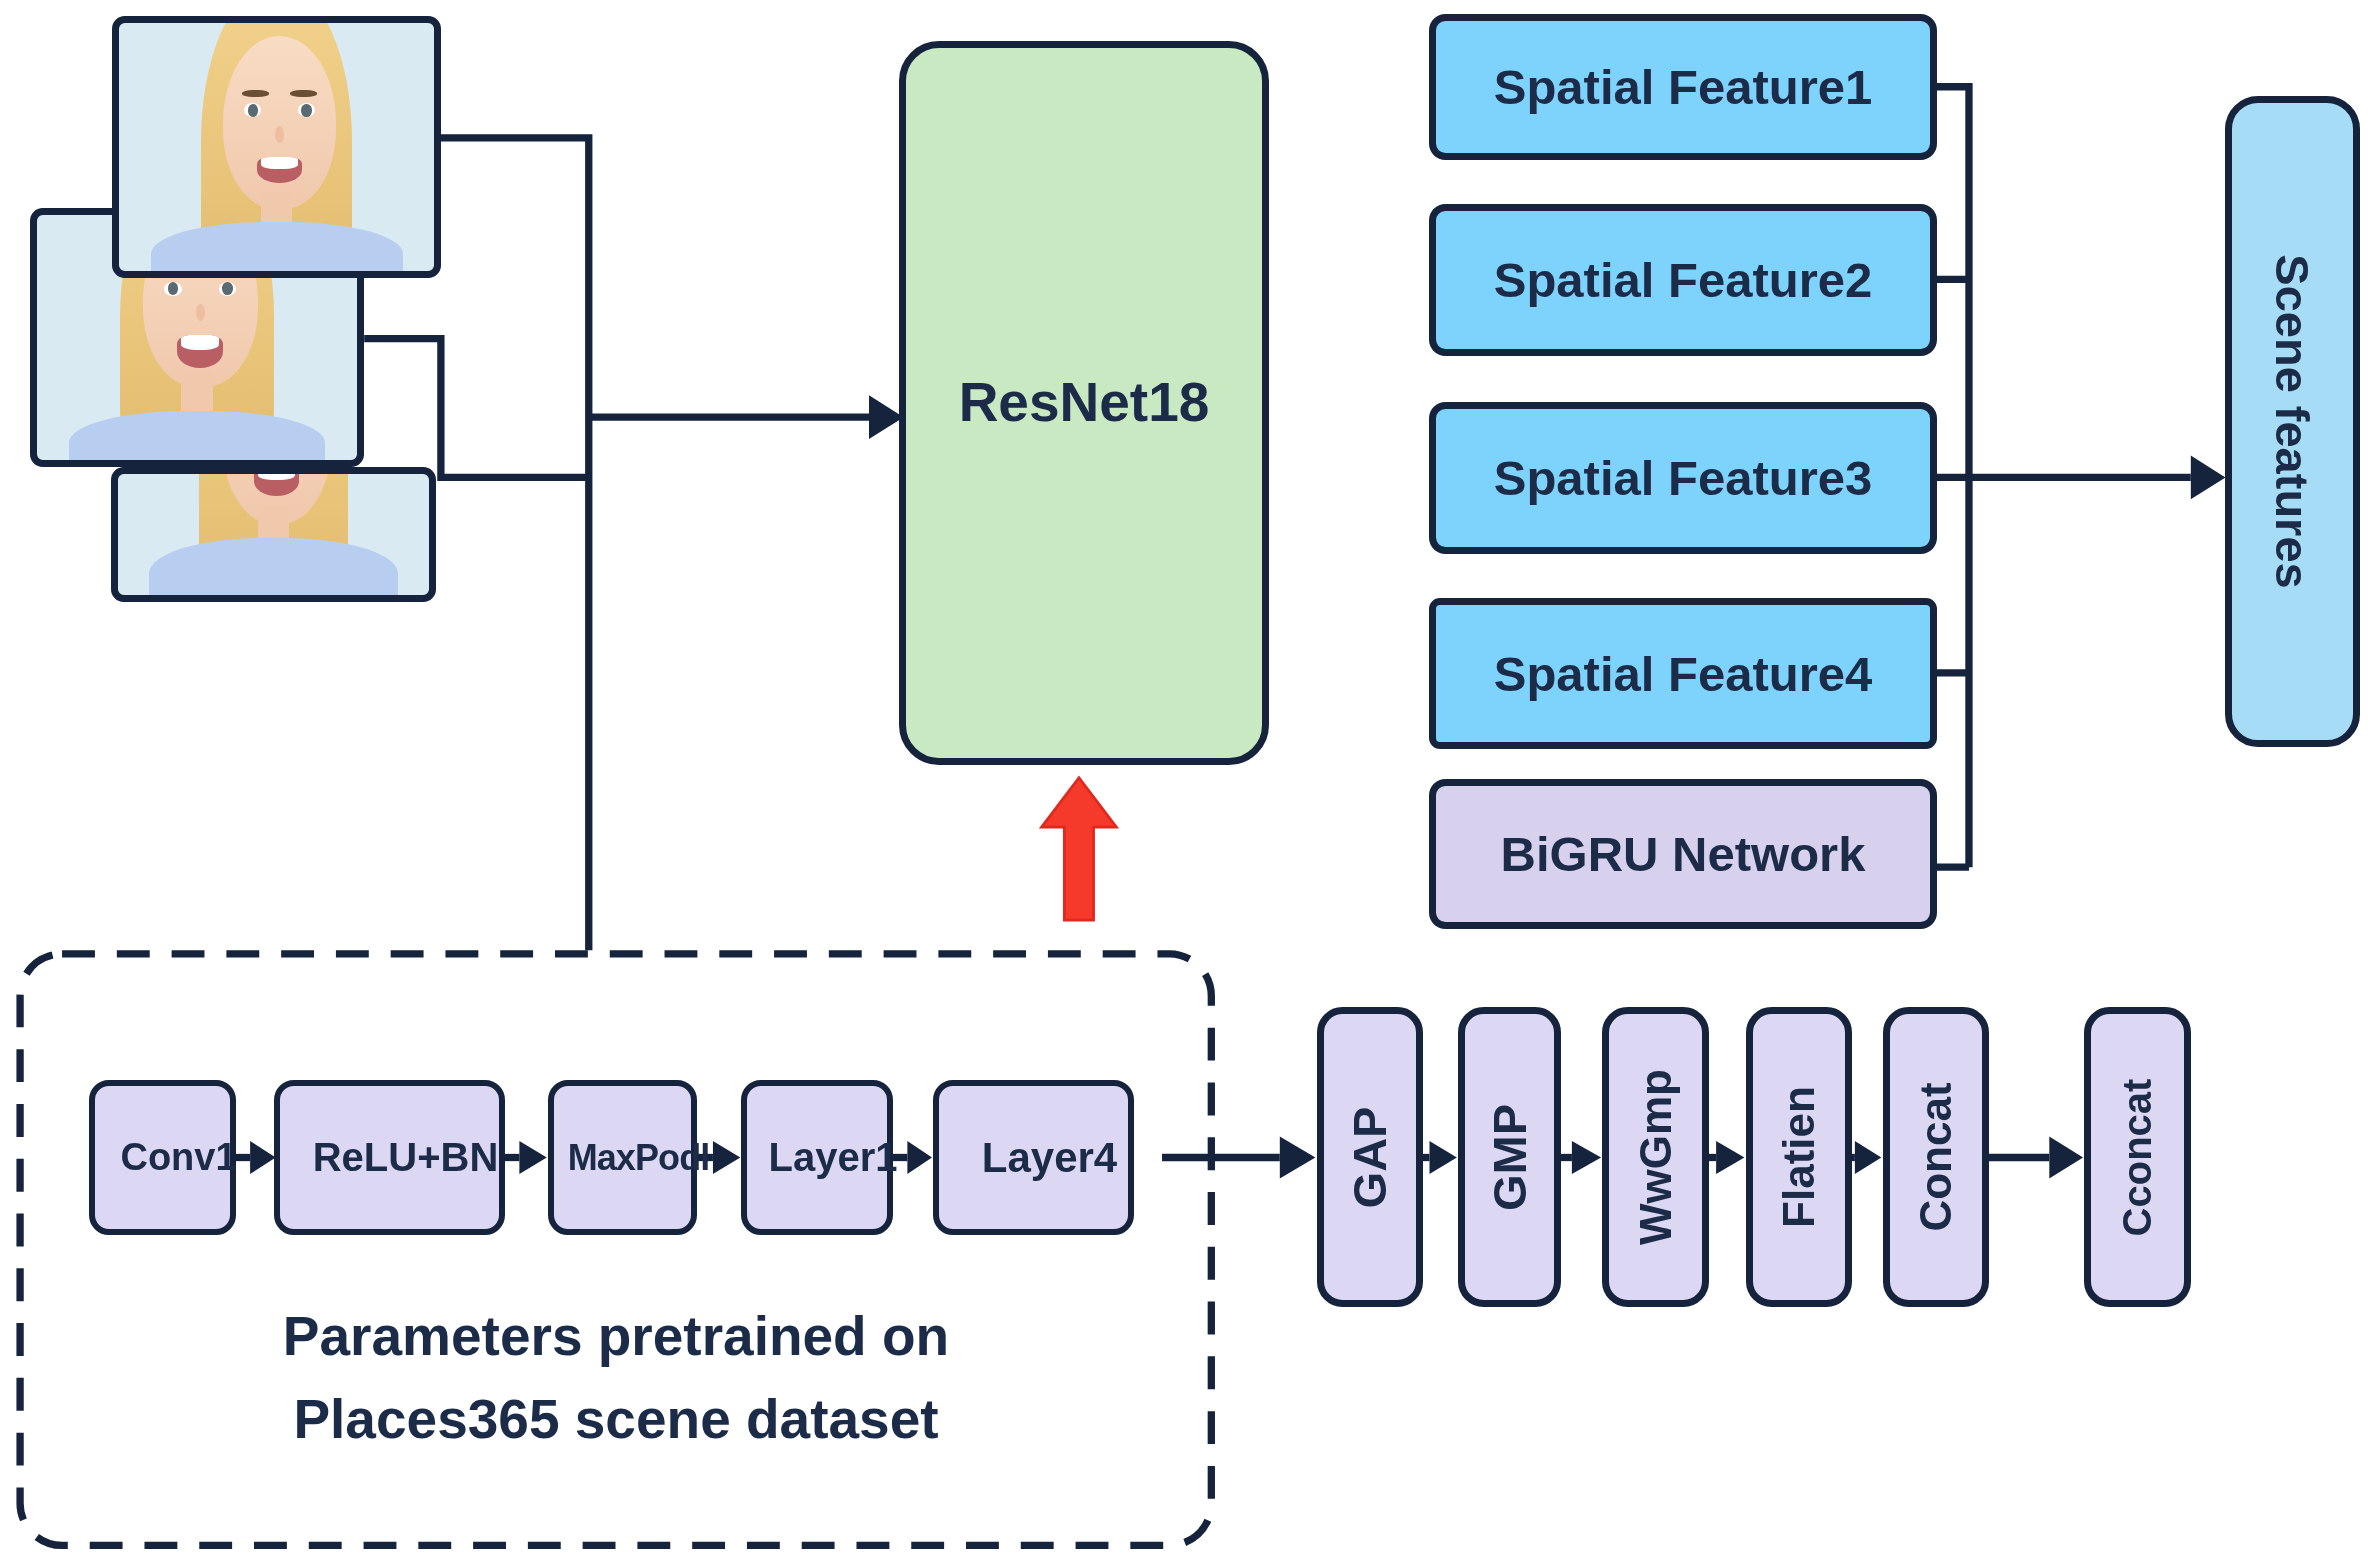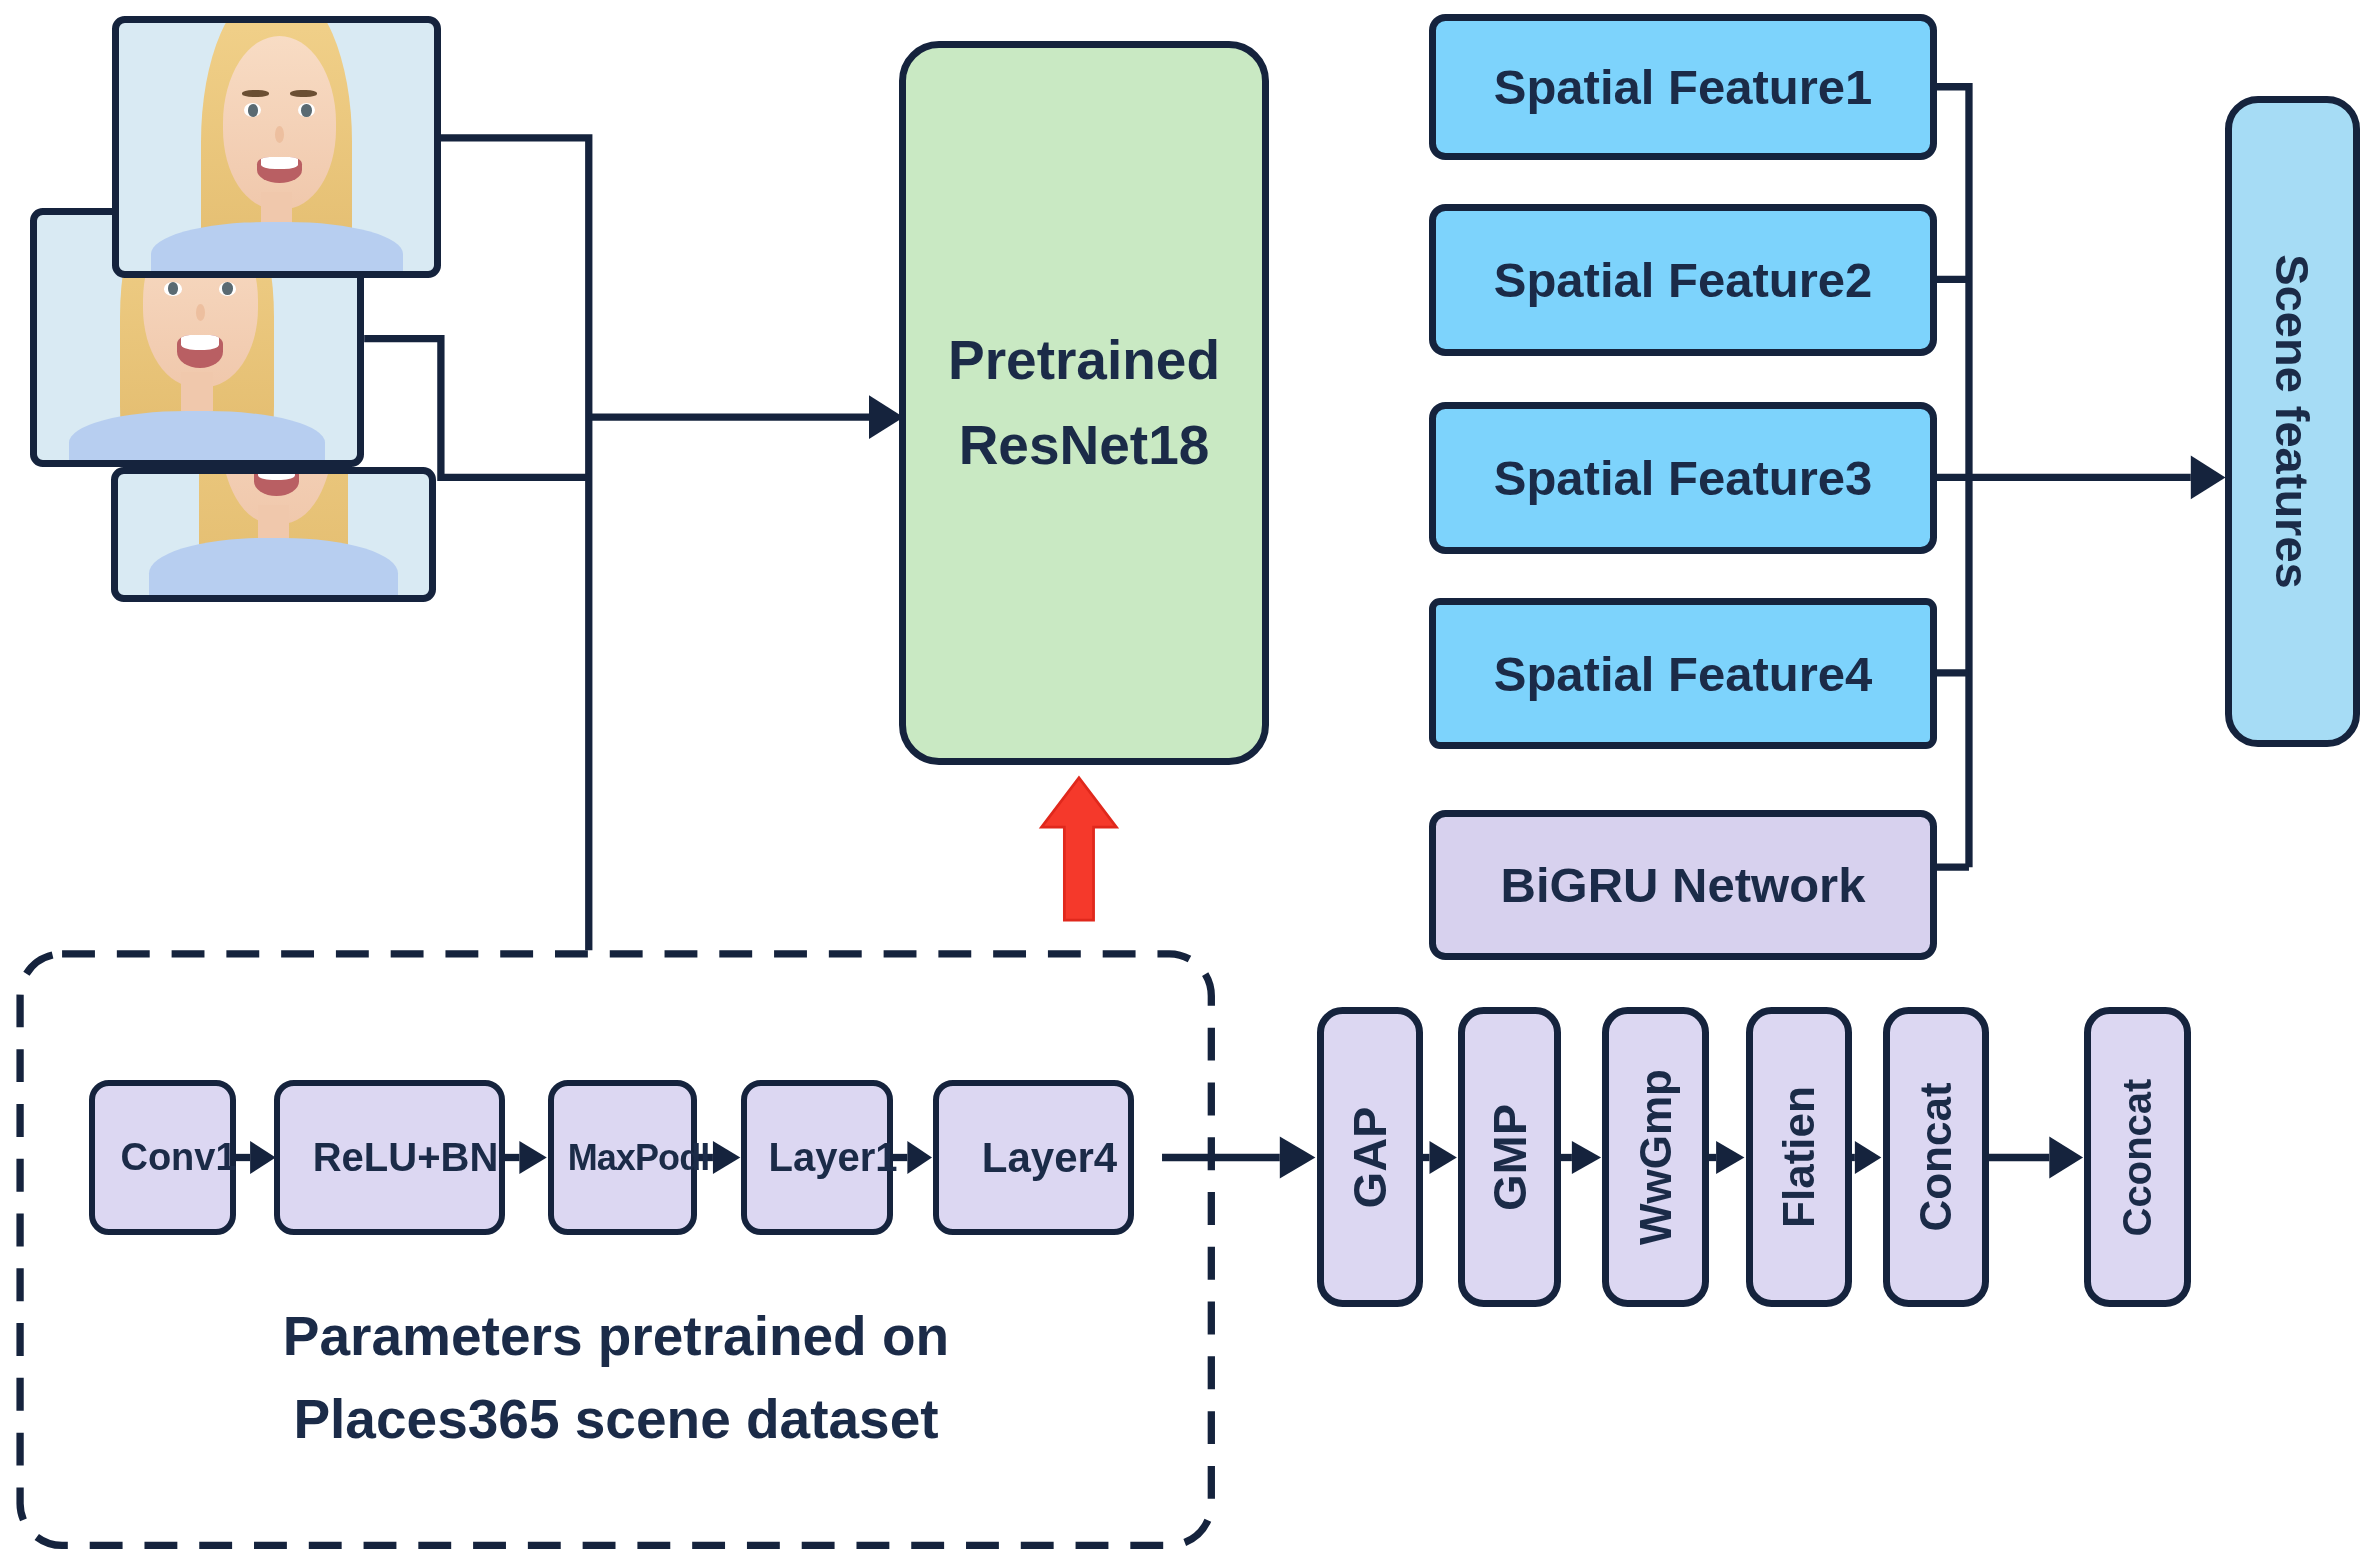--- a/index.html
+++ b/index.html
@@ -146,30 +146,29 @@
           </div>
       </div>
       <div class="neck"></div>
       <div class="shoulders"></div>
     </div>
   </div>
 
 
   <div class="box green" style="left:899px;top:41px;width:370px;height:724px;">
     <div>
-      <div>Pretrained</div>
       <div>ResNet18</div>
     </div>
   </div>
 
   <div class="box cream" style="left:1429px;top:13.7px;width:508px;height:146px;">Spatial Feature1</div>
   <div class="box cream" style="left:1429px;top:204px;width:508px;height:152px;">Spatial Feature2</div>
   <div class="box cream" style="left:1429px;top:402px;width:508px;height:152px;">Spatial Feature3</div>
   <div class="box cream" style="left:1429px;top:598px;width:508px;height:151px;border-radius:11px;">Spatial Feature4</div>
-  <div class="box purple" style="left:1429px;top:810px;width:508px;height:150px;">BiGRU Network</div>
+  <div class="box purple" style="left:1429px;top:779px;width:508px;height:150px;">BiGRU Network</div>
 
   <div class="box blue" style="left:2225px;top:96px;width:135px;height:651px;">
     <div class="vtext-down">Scene features</div>
   </div>
 
   <div class="box pill" style="left:89px;top:1080px;width:147px;height:155px;font-size:38px;">Conv1</div>
   <div class="box pill" style="left:274px;top:1080px;width:231px;height:155px;">ReLU+BN</div>
   <div class="box pill" style="left:548px;top:1080px;width:149px;height:155px;font-size:36px;letter-spacing:-0.9px;">MaxPodl</div>
   <div class="box pill" style="left:741px;top:1080px;width:152px;height:155px;">Layer1</div>
   <div class="box pill" style="left:933px;top:1080px;width:201px;height:155px;font-size:42px;">Layer4</div>

